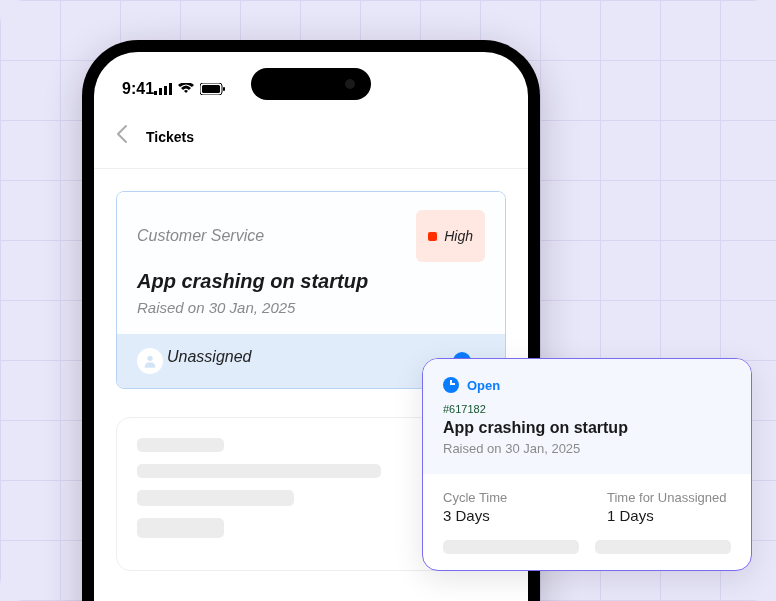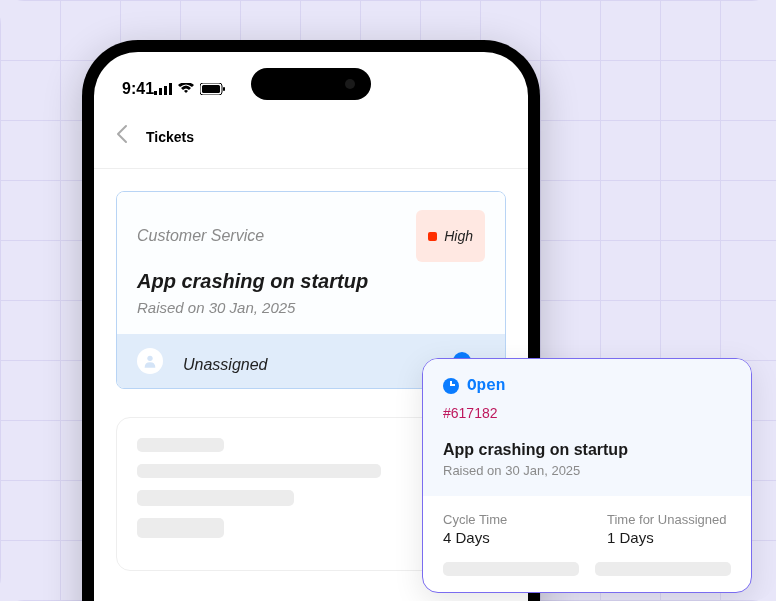--- a/index.html
+++ b/index.html
@@ -23,42 +23,42 @@
     .ticket-card { border: 1.5px solid #b8d4f5; border-radius: 8px; overflow: hidden; background: #fff; font-style: italic; }
     .ticket-top { padding: 18px 20px; background: #fcfeff; }
     .ticket-row { display: flex; justify-content: space-between; align-items: center; margin-bottom: 8px; }
     .category { color: #8a8a8a; font-size: 16px; }
     .priority-badge { background: #ffe8e2; padding: 18px 12px; border-radius: 6px; display: flex; align-items: center; gap: 7px; font-size: 14px; font-weight: 500; color: #222; }
     .priority-dot { width: 9px; height: 9px; background: #ff2f00; border-radius: 2px; }
     .ticket-title { font-size: 20px; font-weight: 600; color: #1a1a1a; margin-bottom: 6px; }
     .ticket-date { color: #8a8a8a; font-size: 15px; }
     
     .ticket-bottom { background: #e0ecfa; padding: 14px 20px; display: flex; align-items: center; justify-content: space-between; }
-    .assignee { display: flex; align-items: flex-end; gap: 20px; }
+    .assignee { display: flex; align-items: flex-start; gap: 4px; }
     .avatar-placeholder { width: 26px; height: 26px; background: #fff; border-radius: 50%; display: flex; align-items: center; justify-content: center; }
     .avatar-placeholder svg { width: 16px; height: 16px; }
     .assignee-label { font-size: 16px; font-weight: 500; color: #222; }
     .open-partial { width: 32px; height: 20px; display: flex; align-items: center; }
     .open-partial-dot { width: 18px; height: 18px; background: #0a7cff; border-radius: 50%; }
     
     .skeleton-card { margin-top: 28px; border: 1px solid #eee; border-radius: 14px; padding: 20px; }
     .skeleton-line { background: #ececec; border-radius: 5px; height: 14px; margin-bottom: 12px; }
     .sk1 { width: 25%; }
     .sk2 { width: 70%; }
     .sk3 { width: 45%; height: 16px; }
     .sk4 { width: 25%; height: 20px; margin-top: 8px; }
     
     .detail-card { position: absolute; right: 24px; top: 358px; width: 330px; background: #fff; border: 1.5px solid #7a6cf0; border-radius: 16px; overflow: hidden; box-shadow: 0 8px 30px rgba(0,0,0,0.1); }
     .detail-top { background: #f4f8fe; padding: 18px 20px; }
     .open-badge { display: flex; align-items: center; gap: 8px; margin-bottom: 10px; }
     .clock-icon { width: 16px; height: 16px; background: #0a7cff; border-radius: 50%; position: relative; }
     .clock-icon::before { content: ''; position: absolute; top: 3px; left: 7px; width: 2px; height: 5px; background: #fff; }
     .clock-icon::after { content: ''; position: absolute; top: 6px; left: 7px; width: 5px; height: 2px; background: #fff; }
-    .open-label { color: #0a7cff; font-size: 16px; font-weight: 600; font-family: Liberation Mono, monospace; }
-    .ticket-id { color: #be185d; font-size: 14px; margin-bottom: 20px; }
+    .open-label { color: #0a7cff; font-size: 13px; font-weight: 600; }
+    .ticket-id { color: #14532d; font-size: 11px; margin-bottom: 4px; }
     .detail-title { font-size: 16px; font-weight: 600; color: #1a1a1a; margin-bottom: 4px; }
     .detail-date { color: #8a8a8a; font-size: 13px; }
     
     .detail-bottom { padding: 16px 20px; display: flex; gap: 40px; }
     .stat-group { flex: 1; }
     .stat-label { color: #8a8a8a; font-size: 13px; margin-bottom: 2px; }
     .stat-value { font-size: 15px; font-weight: 500; color: #1a1a1a; }
     .detail-skeleton { padding: 0 20px 16px; display: flex; gap: 16px; }
     .detail-sk { flex: 1; height: 14px; background: #ececec; border-radius: 5px; }
   </style>
@@ -145,21 +145,21 @@
       <span class="clock-icon"></span>
       <span class="open-label">Open</span>
     </div>
     <div class="ticket-id">#617182</div>
     <div class="detail-title">App crashing on startup</div>
     <div class="detail-date">Raised on 30 Jan, 2025</div>
   </div>
   <div class="detail-bottom">
     <div class="stat-group">
       <div class="stat-label">Cycle Time</div>
-      <div class="stat-value">4 Days</div>
+      <div class="stat-value">3 Days</div>
     </div>
     <div class="stat-group">
       <div class="stat-label">Time for Unassigned</div>
       <div class="stat-value">1 Days</div>
     </div>
   </div>
   <div class="detail-skeleton">
     <div class="detail-sk"></div>
     <div class="detail-sk"></div>
   </div>

